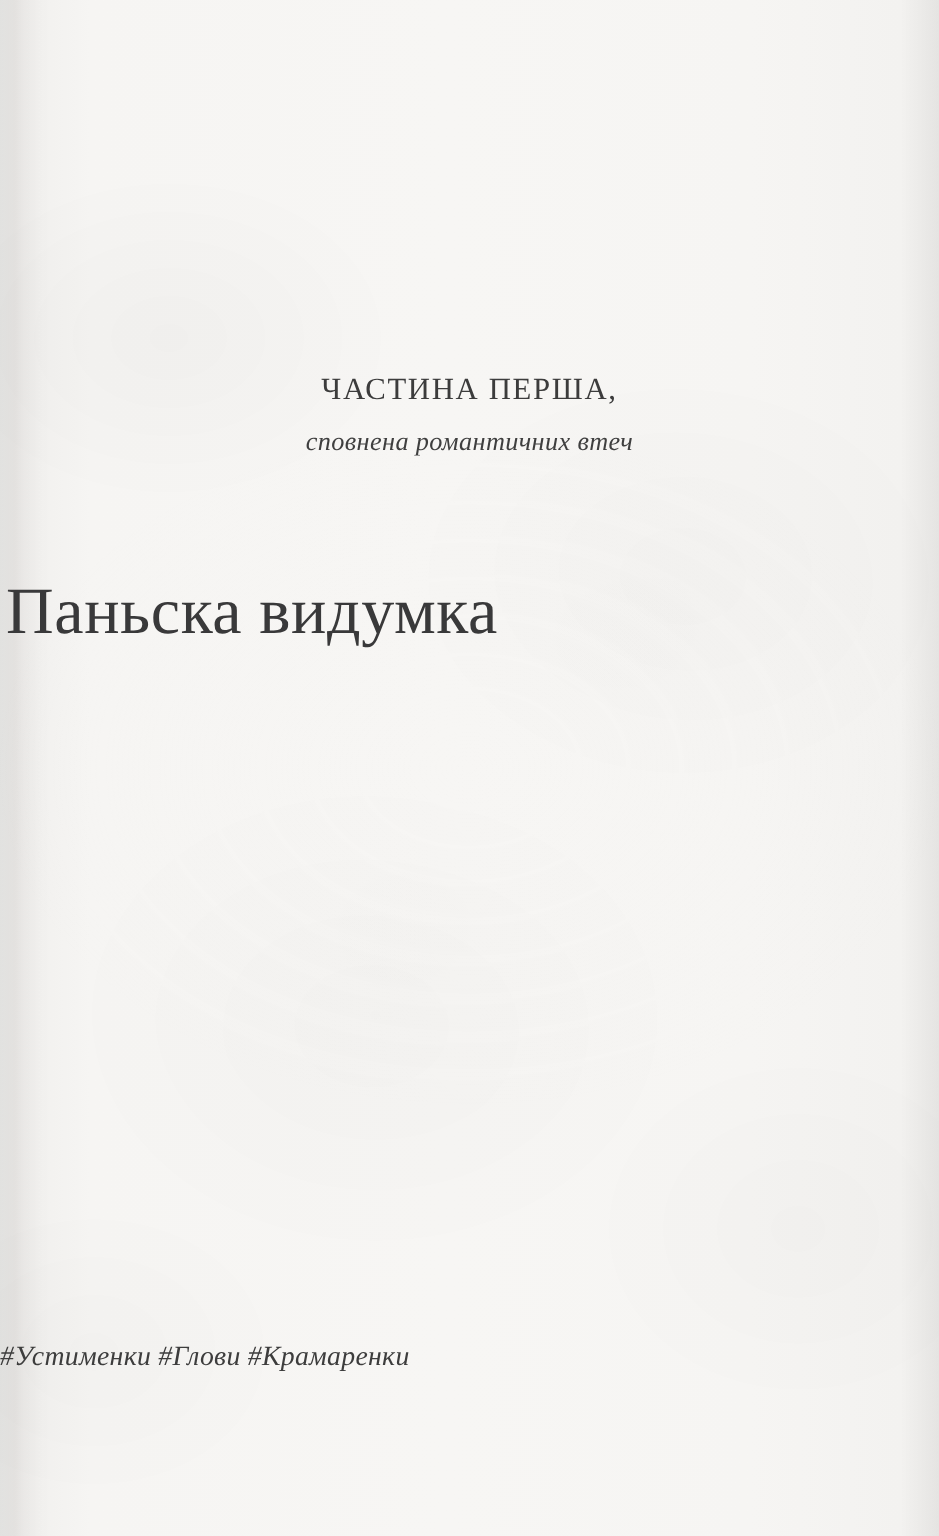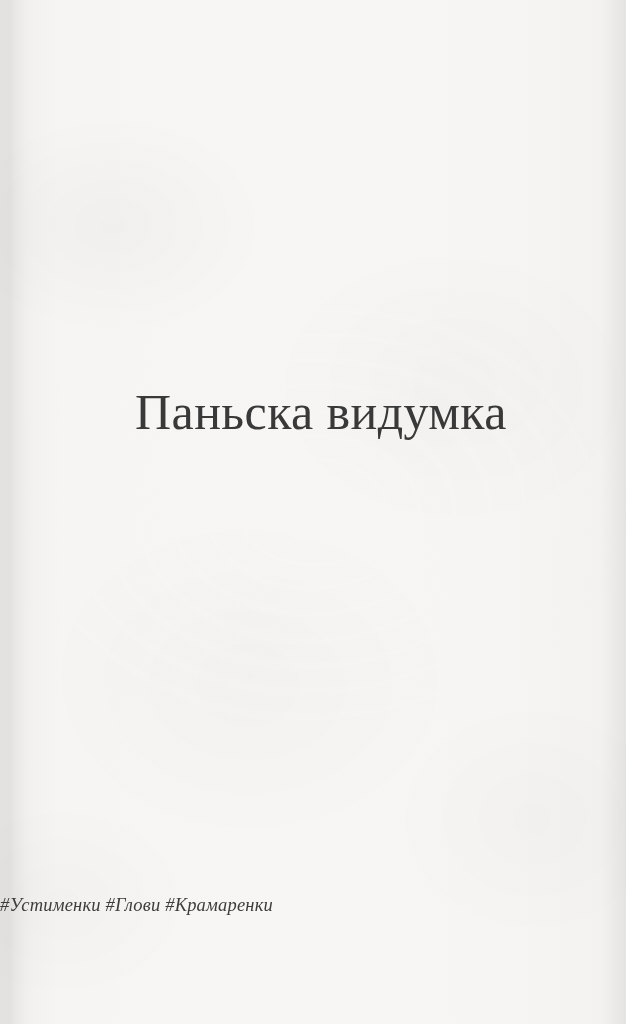--- a/index.html
+++ b/index.html
@@ -78,25 +78,25 @@
     font-style: italic;
     font-size: 17.5px;
     color: #3f3f3f;
     letter-spacing: 0.25px;
     margin-top: 11px;
     line-height: 1.25;
   }
   .chapter-title {
     position: absolute;
     top: 382px;
-    left: 16px;
+    left: 4px;
     right: 0;
-    text-align: center;
+    text-align: left;
     font-family: "Liberation Serif", serif;
-    font-size: 50px;
+    font-size: 44px;
     color: #39393a;
     letter-spacing: 0.4px;
     line-height: 1.2;
   }
   .tags {
     position: absolute;
     top: 895px;
     left: 0;
     right: 0;
     text-align: left;
@@ -109,18 +109,22 @@
 </style>
 </head>
 <body>
 
 <div class="page">
   <div class="paper-grain"></div>
   <div class="gutter-shadow"></div>
   <div class="edge-shadow-right"></div>
 
   <div class="content">
+    <div class="part-block">
+      <div class="part-label">ЧАСТИНА ПЕРША,</div>
+      <div class="part-subtitle">сповнена романтичних втеч</div>
+    </div>
 
     <div class="chapter-title">Паньска видумка</div>
 
     <div class="tags">#Устименки #Глови #Крамаренки</div>
   </div>
 </div>
 
 </body></html>

